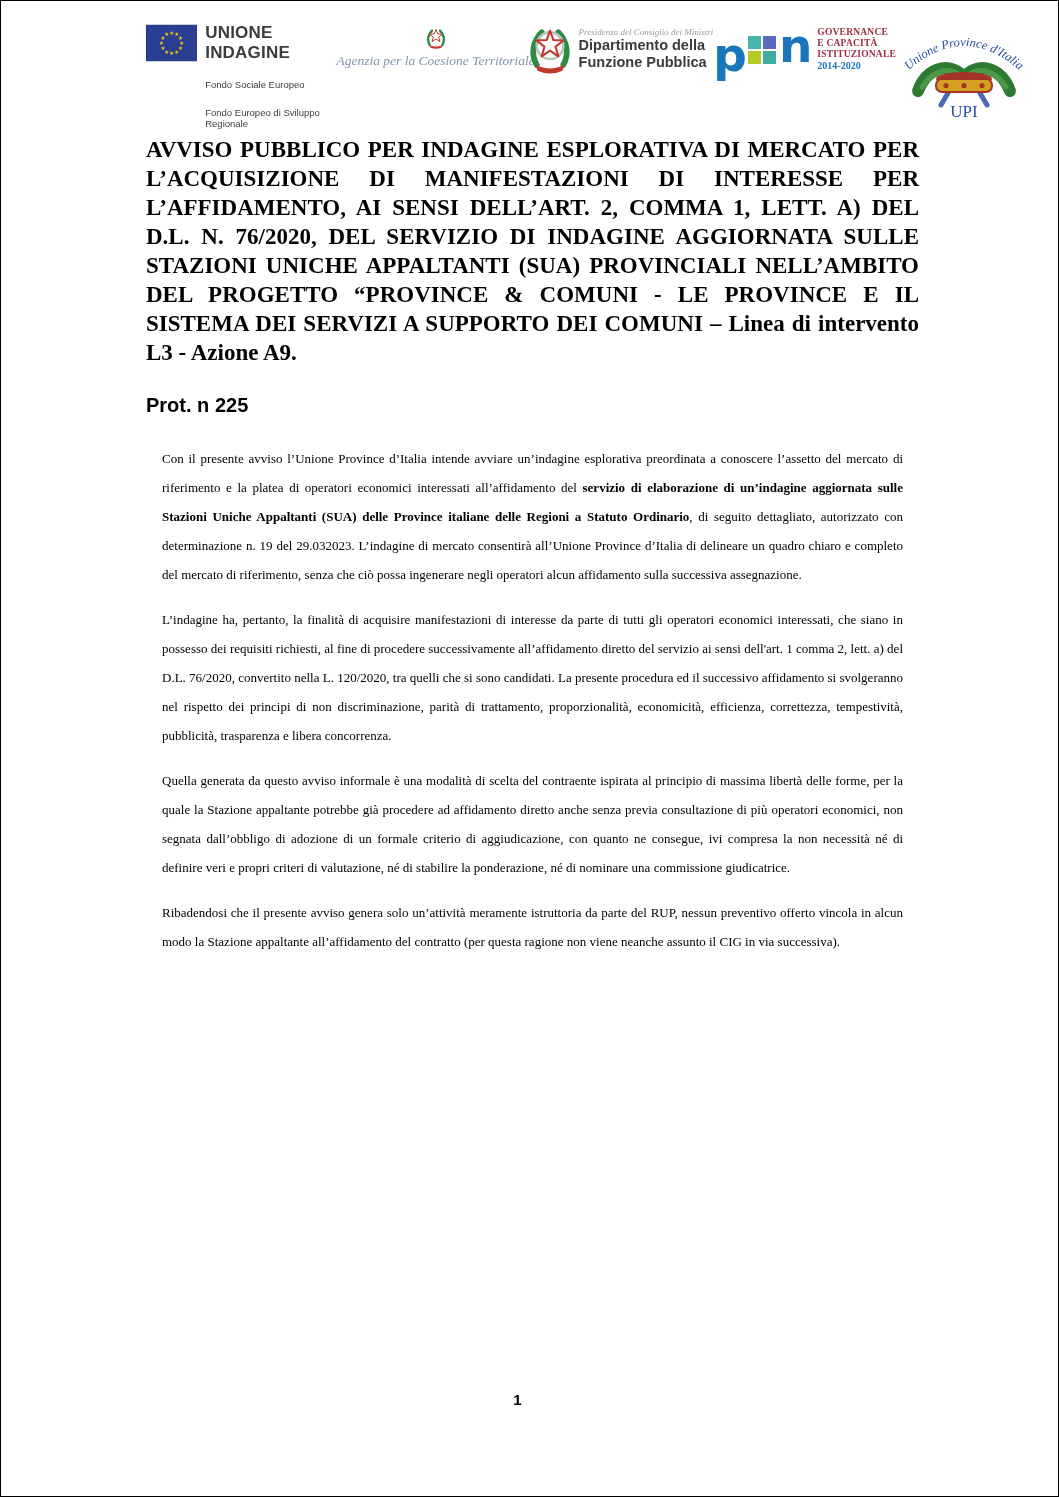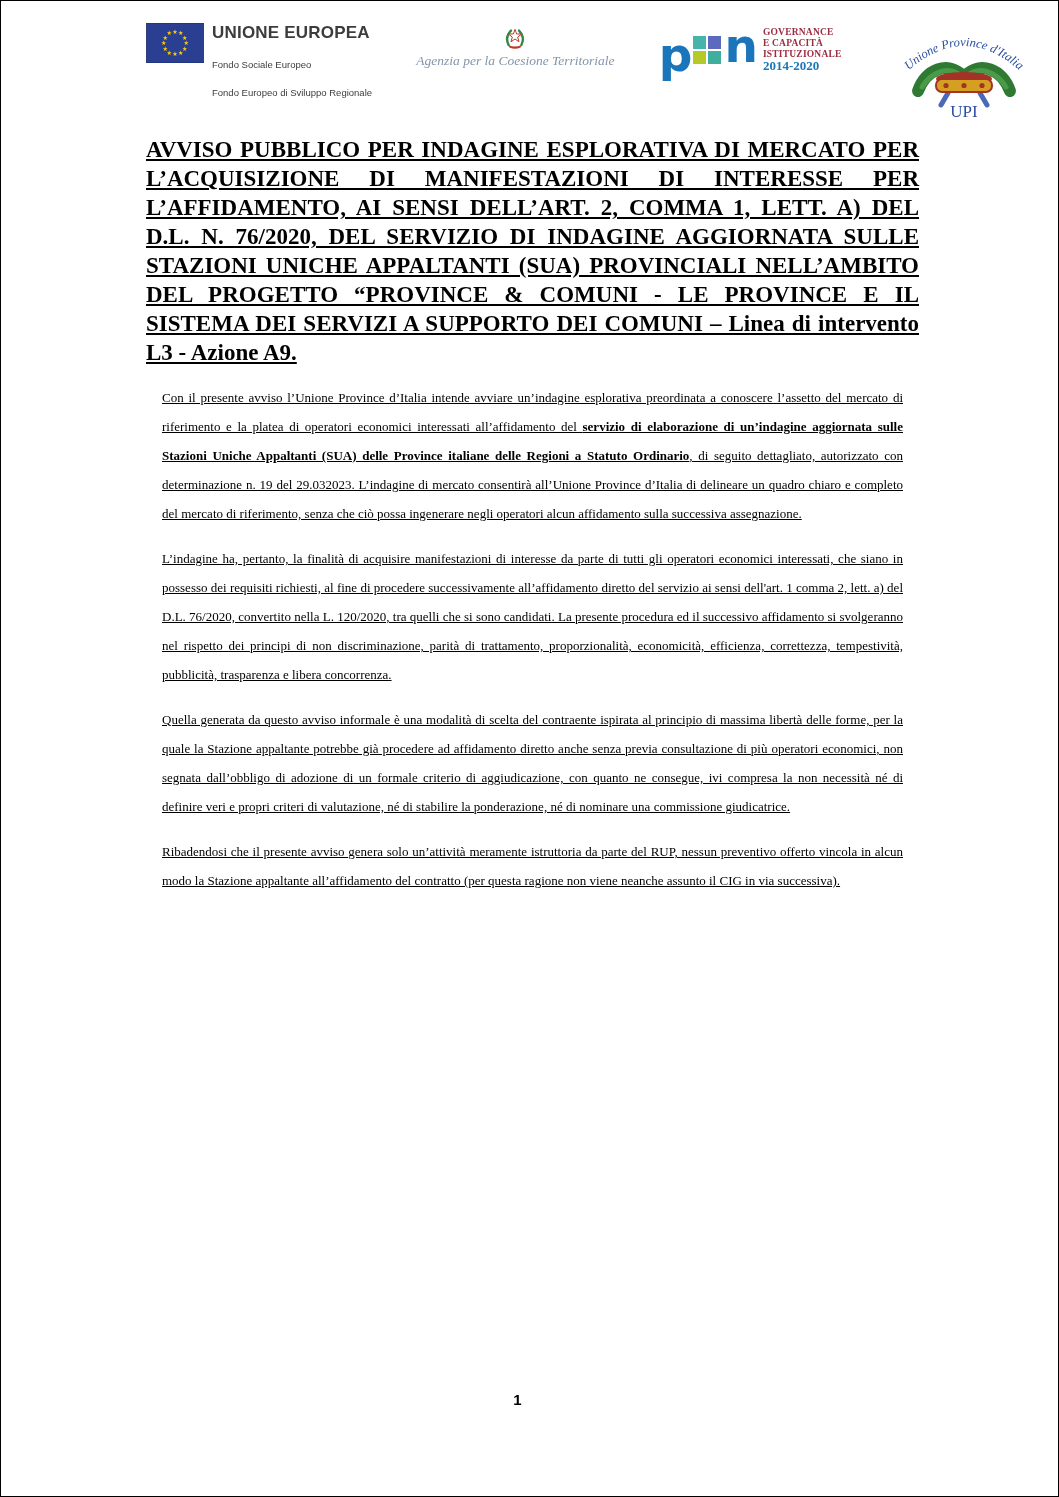--- a/index.html
+++ b/index.html
@@ -58,28 +58,28 @@
   .pon-n { margin-bottom: 8px; }
   .pon-grid {
     display: grid; grid-template-columns: 13px 13px; grid-template-rows: 13px 13px;
     gap: 2px; margin: 0 3px;
   }
   .pon-grid i { display:block; }
   .pon-sq1 { background:#45b5aa; } .pon-sq2 { background:#5b6abf; }
   .pon-sq3 { background:#b5c927; } .pon-sq4 { background:#3fae9f; }
   .pon-text { margin-left: 7px; margin-top: 2px; font-family: Liberation Serif, serif; font-weight: bold; }
   .pon-line { font-size: 9.5px; line-height: 11px; color: #9c2d41; letter-spacing:.2px; }
-  .pon-years { font-size: 13px; line-height: 11px; color: #1b75bb; }
+  .pon-years { font-size: 10px; line-height: 11px; color: #1b75bb; }
 
   
   .logo-upi { flex-direction: column; align-items: center; margin-top: 0; }
   .upi-crest { width: 136px; height: 104px; display:block; }
 
   
-  .doc { padding: 0 139px 0 145px; text-decoration: underline; }
+  .doc { padding: 0 139px 0 145px; }
   .doc-title {
     margin: 10px 0 0 0;
     font-size: 23px; font-weight: bold; line-height: 29px;
     text-align: justify; text-align-last: left;
   }
   .prot {
     margin: 27px 0;
     font-family: "Liberation Sans", sans-serif;
     font-weight: bold; font-size: 20px;
   }
@@ -114,36 +114,50 @@
             <text x="39.5" y="36.8">★</text>
           <text x="33" y="38.5">★</text>
             <text x="26.5" y="36.8">★</text>
             <text x="21.7" y="32">★</text>
           <text x="20" y="25.5">★</text>
             <text x="21.7" y="19">★</text>
             <text x="26.5" y="14.2">★</text>
         </g>
       </svg>
       <div class="eu-text">
-        <div class="eu-title">UNIONE EUROPEA</div>
+        <div class="eu-title">UNIONE INDAGINE</div>
         <div class="eu-sub">Fondo Sociale Europeo</div>
         <div class="eu-sub">Fondo Europeo di Sviluppo Regionale</div>
       </div>
     </div>
 
     <div class="logo logo-agenzia">
       <svg class="agenzia-emblem" viewBox="0 0 60 60">
         <path d="M14,50 C8,38 10,24 20,14" fill="none" stroke="#2e8b46" stroke-width="6" stroke-linecap="round"></path>
         <path d="M46,50 C52,38 50,24 40,14" fill="none" stroke="#2e8b46" stroke-width="6" stroke-linecap="round"></path>
         <polygon points="30,11 34.1,22.3 46.2,22.8 36.7,30.2 40,41.8 30,35 20,41.8 23.3,30.2 13.8,22.8 25.9,22.3" fill="#ffffff" stroke="#c0392b" stroke-width="2.5" stroke-linejoin="round"></polygon>
         <path d="M14,50 Q30,58 46,50 L44,56 Q30,63 16,56 Z" fill="#c0392b"></path>
       </svg>
       <div class="agenzia-script">Agenzia per la Coesione Territoriale</div>
     </div>
 
+    <div class="logo logo-dip">
+      <svg class="dip-emblem" viewBox="0 0 60 66">
+        <path d="M14,52 C7,40 9,24 20,13" fill="none" stroke="#2e8b46" stroke-width="7" stroke-linecap="round"></path>
+        <path d="M46,52 C53,40 51,24 40,13" fill="none" stroke="#2e8b46" stroke-width="7" stroke-linecap="round"></path>
+        <circle cx="30" cy="29" r="16" fill="none" stroke="#b8c4bb" stroke-width="3"></circle>
+        <polygon points="30,11 34.1,22.3 46.2,22.8 36.7,30.2 40,41.8 30,35 20,41.8 23.3,30.2 13.8,22.8 25.9,22.3" fill="#ffffff" stroke="#c0392b" stroke-width="2.5" stroke-linejoin="round"></polygon>
+        <path d="M13,52 Q30,61 47,52 L45,59 Q30,66 15,59 Z" fill="#c0392b"></path>
+      </svg>
+      <div class="dip-text">
+        <div class="dip-script">Presidenza del Consiglio dei Ministri</div>
+        <div class="dip-line">Dipartimento della</div>
+        <div class="dip-line">Funzione Pubblica</div>
+      </div>
+    </div>
 
     <div class="logo logo-pon">
       <div class="pon-mark">
         <span class="pon-letter pon-p">p</span>
         <span class="pon-grid">
           <i class="pon-sq1"></i>
             <i class="pon-sq2"></i>
             <i class="pon-sq3"></i>
             <i class="pon-sq4"></i>
         </span>
@@ -179,20 +193,21 @@
         <text x="68" y="100" text-anchor="middle" font-size="17" fill="#2b4ea2" font-family="'Liberation Serif', serif">UPI</text>
       </svg>
     </div>
 
   </header>
 
   <main class="doc">
 
     <h1 class="doc-title">AVVISO PUBBLICO PER INDAGINE ESPLORATIVA DI MERCATO PER L’ACQUISIZIONE DI MANIFESTAZIONI DI INTERESSE PER L’AFFIDAMENTO, AI SENSI DELL’ART. 2, COMMA 1, LETT. A) DEL D.L. N. 76/2020, DEL SERVIZIO DI INDAGINE AGGIORNATA SULLE STAZIONI UNICHE APPALTANTI (SUA) PROVINCIALI NELL’AMBITO DEL PROGETTO “PROVINCE &amp; COMUNI - LE PROVINCE E IL SISTEMA DEI SERVIZI A SUPPORTO DEI COMUNI – Linea di intervento L3 - Azione A9.</h1>
 
+    <p class="prot">Prot. n 225</p>
 
     <p class="body-par"><span>Con il presente avviso l’Unione Province d’Italia intende avviare un’indagine esplorativa preordinata a conoscere l’assetto del mercato di riferimento e la platea di operatori economici interessati all’affidamento del </span><strong>servizio di elaborazione di un’indagine aggiornata sulle Stazioni Uniche Appaltanti (SUA) delle Province italiane delle Regioni a Statuto Ordinario</strong><span>, di seguito dettagliato, autorizzato con determinazione n. 19 del 29.032023. L’indagine di mercato consentirà all’Unione Province d’Italia di delineare un quadro chiaro e completo del mercato di riferimento, senza che ciò possa ingenerare negli operatori alcun affidamento sulla successiva assegnazione.</span></p>
 
     <p class="body-par">L’indagine ha, pertanto, la finalità di acquisire manifestazioni di interesse da parte di tutti gli operatori economici interessati, che siano in possesso dei requisiti richiesti, al fine di procedere successivamente all’affidamento diretto del servizio ai sensi dell'art. 1 comma 2, lett. a) del D.L. 76/2020, convertito nella L. 120/2020, tra quelli che si sono candidati. La presente procedura ed il successivo affidamento si svolgeranno nel rispetto dei principi di non discriminazione, parità di trattamento, proporzionalità, economicità, efficienza, correttezza, tempestività, pubblicità, trasparenza e libera concorrenza.</p>
     <p class="body-par">Quella generata da questo avviso informale è una modalità di scelta del contraente ispirata al principio di massima libertà delle forme, per la quale la Stazione appaltante potrebbe già procedere ad affidamento diretto anche senza previa consultazione di più operatori economici, non segnata dall’obbligo di adozione di un formale criterio di aggiudicazione, con quanto ne consegue, ivi compresa la non necessità né di definire veri e propri criteri di valutazione, né di stabilire la ponderazione, né di nominare una commissione giudicatrice.</p>
     <p class="body-par">Ribadendosi che il presente avviso genera solo un’attività meramente istruttoria da parte del RUP, nessun preventivo offerto vincola in alcun modo la Stazione appaltante all’affidamento del contratto (per questa ragione non viene neanche assunto il CIG in via successiva).</p>
 
   </main>
 
   <div class="page-number">1</div>

